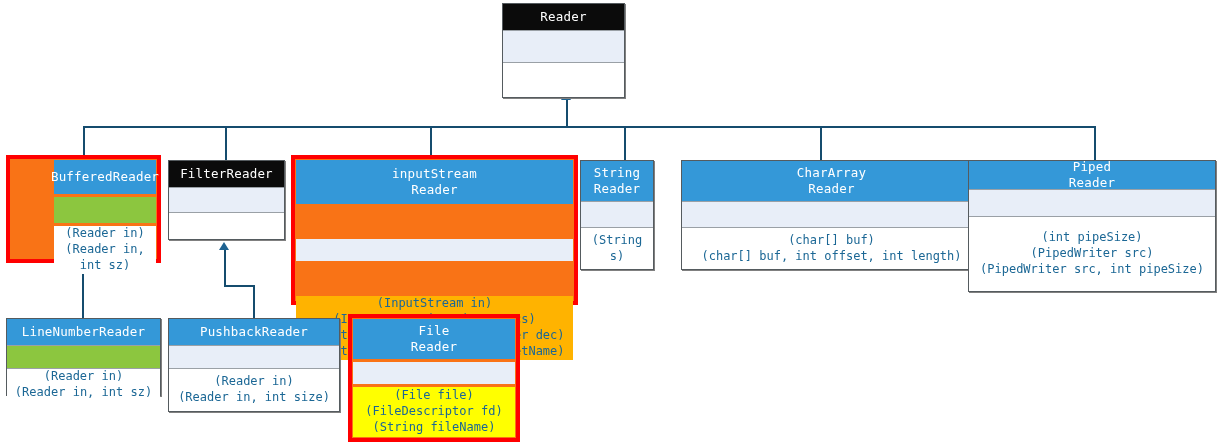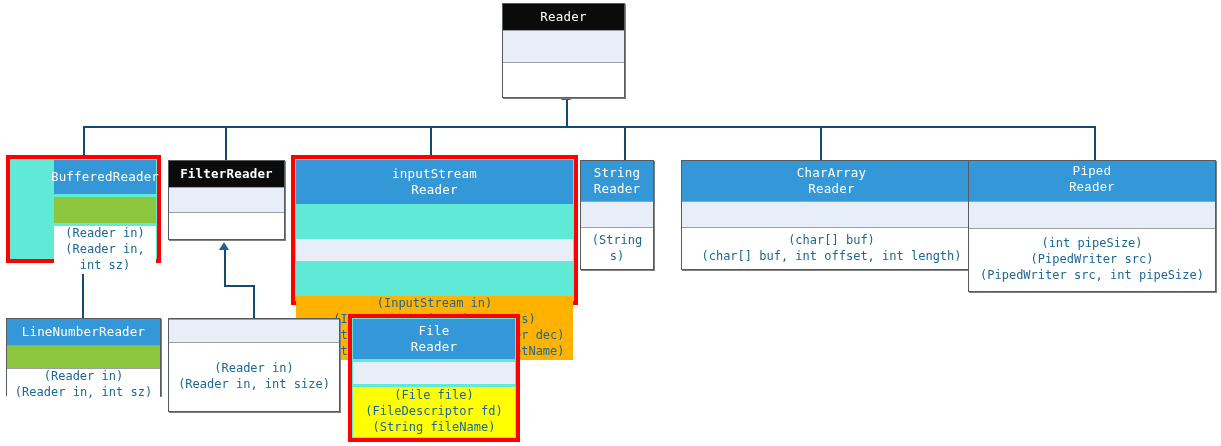--- a/index.html
+++ b/index.html
@@ -13,21 +13,21 @@
     height: 446px;
     background: #ffffff;
     font-family: "DejaVu Sans Mono", "Liberation Mono", monospace;
     overflow: hidden;
   }
 
   
   .uml {
     position: absolute;
     box-sizing: border-box;
-    background: #5eead4;
+    background: #f97316;
     display: flex;
     flex-direction: column;
   }
   .uml.plain {
     border: 1px solid #555b5f;
     box-shadow: 1px 1px 0 #808080;
   }
   .uml.hl {
     border: 4px solid #ff0000;
     padding: 1px;
@@ -128,21 +128,21 @@
   </div>
 
   <div class="uml hl" style="left:6px; top:155px; width:155px; height:108px;padding-left:44px;">
     <div class="hdr" style="height:34px;">BufferedReader</div>
     <div class="mid green" style="height:26px; margin-top:3px;"></div>
     <div class="body" style="margin-top:3px;">(Reader in)
 (Reader in, int sz)</div>
   </div>
 
   <div class="uml plain" style="left:168px; top:160px; width:117px; height:80px;">
-    <div class="hdr black" style="height:26px;font-weight:bold;">FilterReader</div>
+    <div class="hdr black" style="height:26px;">FilterReader</div>
     <div class="mid" style="height:26px;"></div>
     <div class="body"></div>
   </div>
 
   <div class="uml hl" style="left:291px; top:155px; width:287px; height:150px;gap:32px;">
     <div class="hdr" style="height:44px;">inputStream
 Reader</div>
     <div class="mid" style="height:22px; margin-top:3px;"></div>
     <div class="body orange" style="margin-top:3px;">(InputStream in)
 (InputStream in, Charset cs)
@@ -159,36 +159,37 @@
 
   <div class="uml plain" style="left:681px; top:160px; width:301px; height:110px;">
     <div class="hdr" style="height:40px;">CharArray
 Reader</div>
     <div class="mid" style="height:27px;"></div>
     <div class="body">(char[] buf)
 (char[] buf, int offset, int length)</div>
   </div>
 
   <div class="uml plain" style="left:968px; top:160px; width:248px; height:132px;">
-    <div class="hdr" style="height:40px;font-family:Liberation Mono, monospace;">Piped
+    <div class="hdr" style="height:28px;">Piped
 Reader</div>
     <div class="mid" style="height:28px;"></div>
     <div class="body">(int pipeSize)
 (PipedWriter src)
 (PipedWriter src, int pipeSize)</div>
   </div>
 
   <div class="uml plain" style="left:6px; top:318px; width:155px; height:78px;">
     <div class="hdr" style="height:26px;">LineNumberReader</div>
     <div class="mid green" style="height:24px;"></div>
     <div class="body">(Reader in)
 (Reader in, int sz)</div>
   </div>
 
   <div class="uml plain" style="left:168px; top:318px; width:172px; height:94px;">
+    <div class="hdr" style="height:26px;">PushbackReader</div>
     <div class="mid" style="height:24px;"></div>
     <div class="body">(Reader in)
 (Reader in, int size)</div>
   </div>
 
   <div class="uml hl" style="left:348px; top:314px; width:172px; height:128px;">
     <div class="hdr" style="height:40px;">File
 Reader</div>
     <div class="mid" style="height:22px; margin-top:3px;"></div>
     <div class="body yellow" style="margin-top:3px;">(File file)

